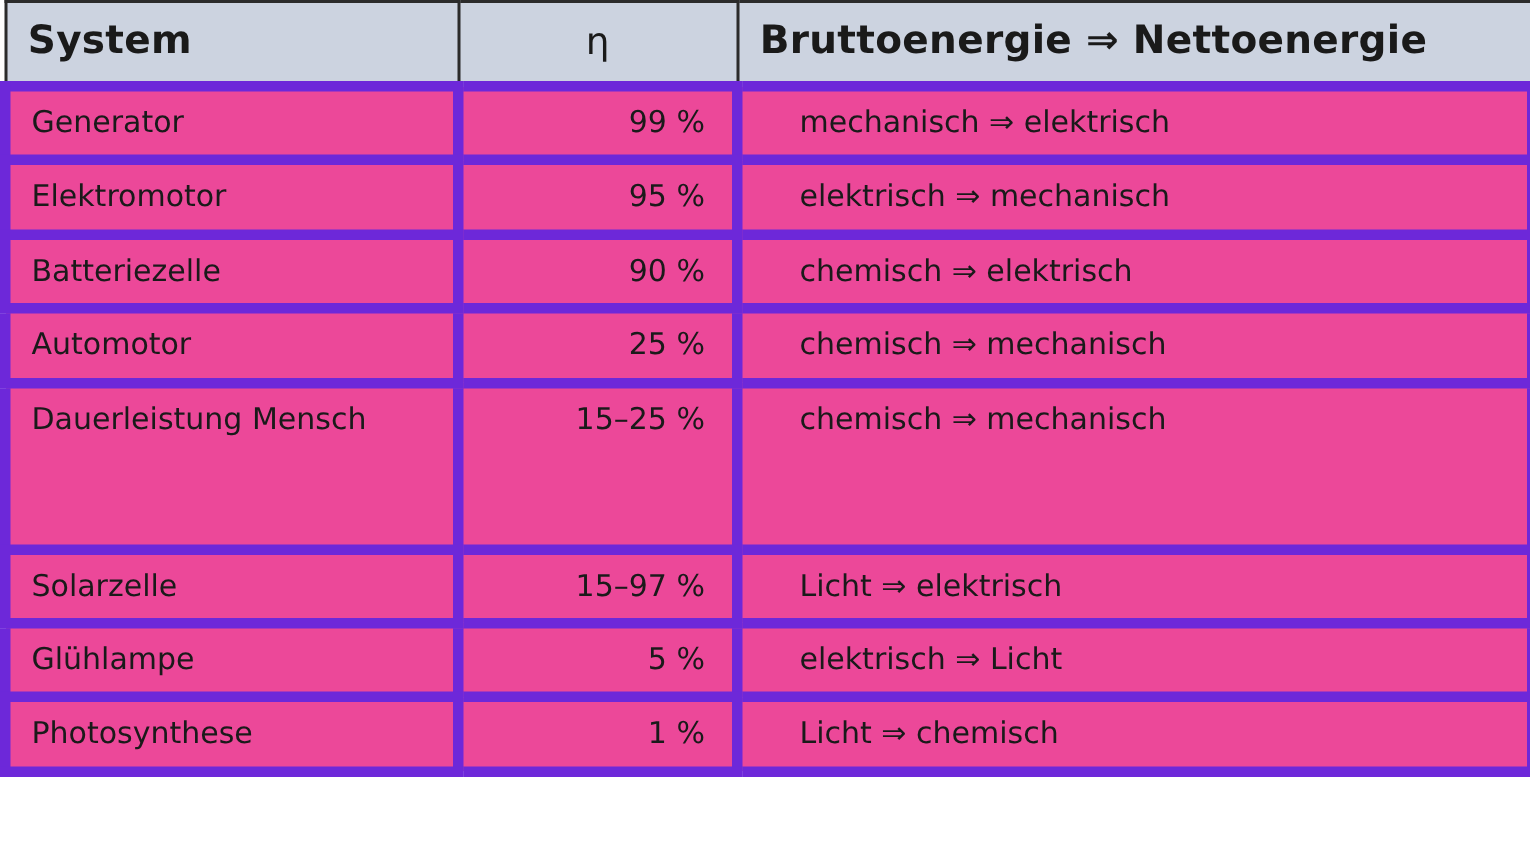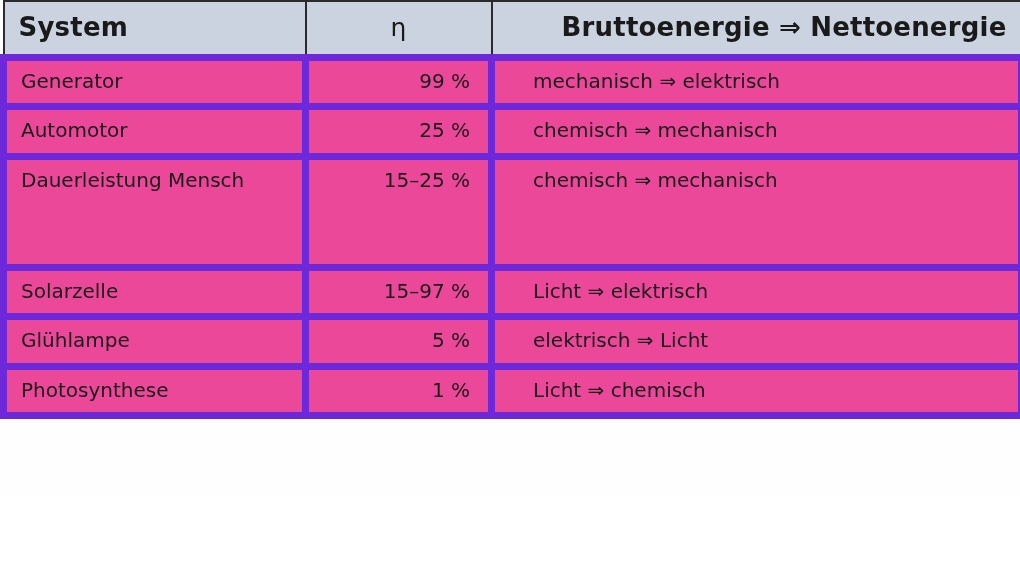--- a/index.html
+++ b/index.html
@@ -34,21 +34,21 @@
     background: #ccd3e0;
     font-weight: bold;
     font-size: 26px;
     padding: 10px 14px 12px 14px;
     border: 2px solid #2b2b2b;
     vertical-align: middle;
     letter-spacing: 0.2px;
   }
   thead th.h-system { text-align: left; }
   thead th.h-eta    { text-align: center; font-weight: normal; font-size: 25px;}
-  thead th.h-conv   { text-align: right; }
+  thead th.h-conv   { text-align: left; }
 
   tbody td {
     font-size: 20px;
     border: 7px solid #6d28d9;
     padding: 8px 14px 10px 14px;
     vertical-align: top;
     background: #ec4899;
     line-height: 1.22;
   }
   tbody td.cell-system { text-align: left; }
@@ -74,20 +74,30 @@
         <th class="h-conv">Bruttoenergie ⇒ Nettoenergie</th>
       </tr>
     </thead>
     <tbody>
       <tr>
         <td class="cell-system">Generator</td>
         <td class="cell-eta">99 %</td>
         <td class="cell-conv">mechanisch ⇒ elektrisch</td>
       </tr>
       <tr>
+        <td class="cell-system">Elektromotor</td>
+        <td class="cell-eta">95 %</td>
+        <td class="cell-conv">elektrisch ⇒ mechanisch</td>
+      </tr>
+      <tr>
+        <td class="cell-system">Batteriezelle</td>
+        <td class="cell-eta">90 %</td>
+        <td class="cell-conv">chemisch ⇒ elektrisch</td>
+      </tr>
+      <tr>
         <td class="cell-system">Automotor</td>
         <td class="cell-eta">25 %</td>
         <td class="cell-conv">chemisch ⇒ mechanisch</td>
       </tr>
       <tr class="tall">
         <td class="cell-system">Dauerleistung Mensch</td>
         <td class="cell-eta">15–25 %</td>
         <td class="cell-conv">chemisch ⇒ mechanisch</td>
       </tr>
       <tr>

